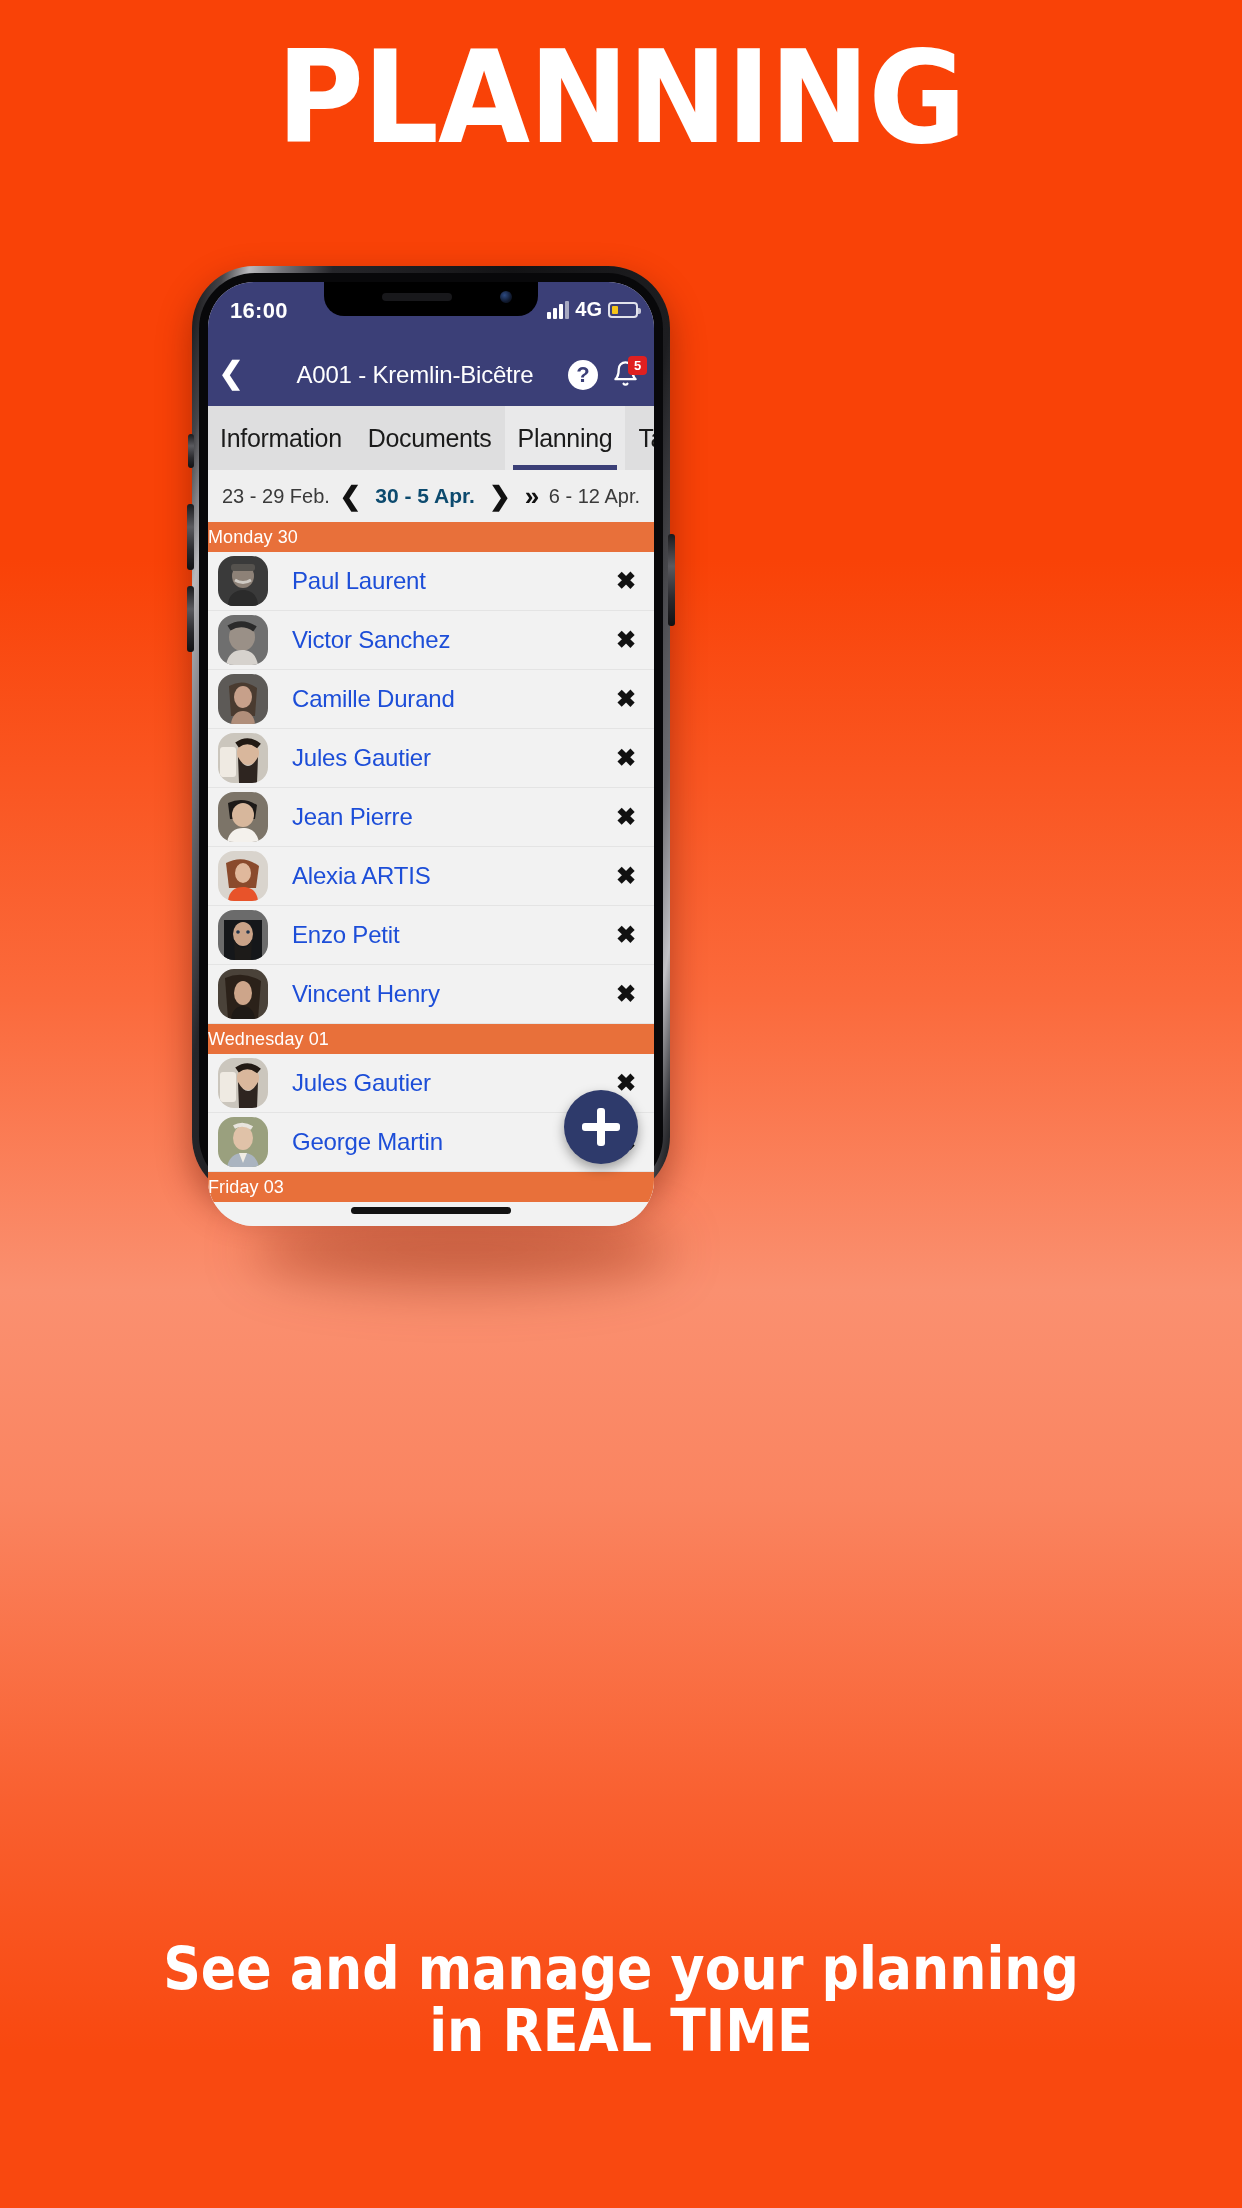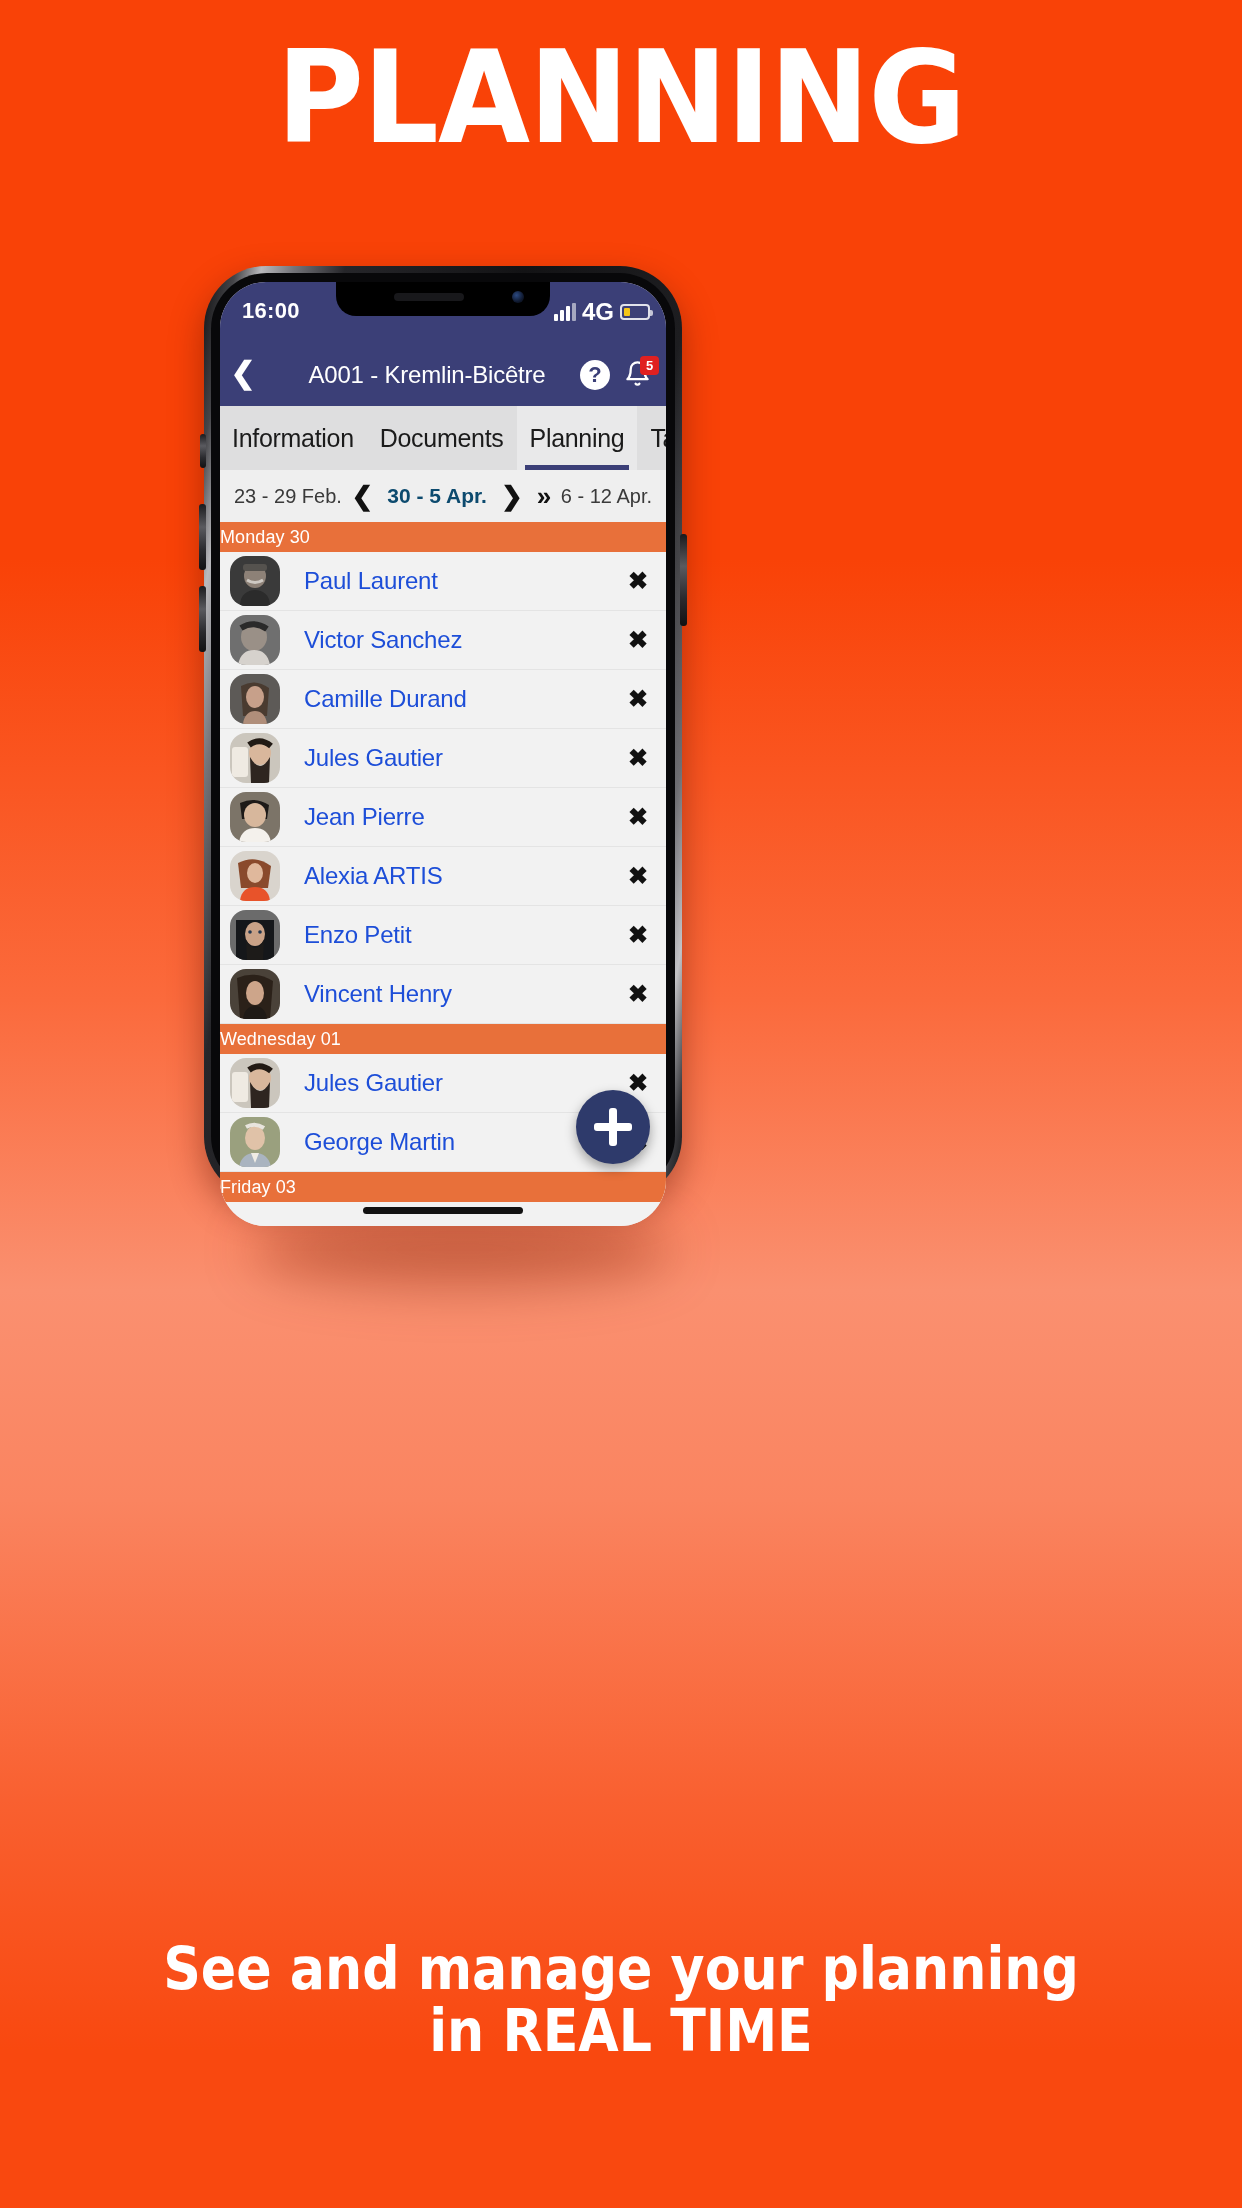--- a/index.html
+++ b/index.html
@@ -66,21 +66,21 @@
     top: 1215px;
     width: 420px;
     height: 70px;
     border-radius: 50%;
     background: rgba(120,25,0,0.40);
     filter: blur(26px);
   }
 
   #phone {
     position: absolute;
-    left: 204px;
+    left: 192px;
     top: 266px;
     width: 478px;
     height: 933px;
   }
 
   
   #phone-frame {
     position: absolute;
     inset: 0;
     border-radius: 62px;
@@ -164,21 +164,21 @@
     font-size: 22px;
     font-weight: bold;
     letter-spacing: 0.3px;
   }
   #status-right {
     position: absolute;
     right: 16px; top: 16px;
     display: flex;
     align-items: center;
     gap: 6px;
-    font-size: 24px;
+    font-size: 20px;
     font-weight: bold;
   }
   #signal { display: flex; align-items: flex-end; gap: 2px; height: 18px; }
   #signal i { display: block; width: 4px; background: #ffffff; border-radius: 1px; }
   #signal i:nth-child(1) { height: 7px; }
   #signal i:nth-child(2) { height: 11px; }
   #signal i:nth-child(3) { height: 15px; }
   #signal i:nth-child(4) { height: 18px; opacity: 0.55; }
   #battery {
     position: relative;

